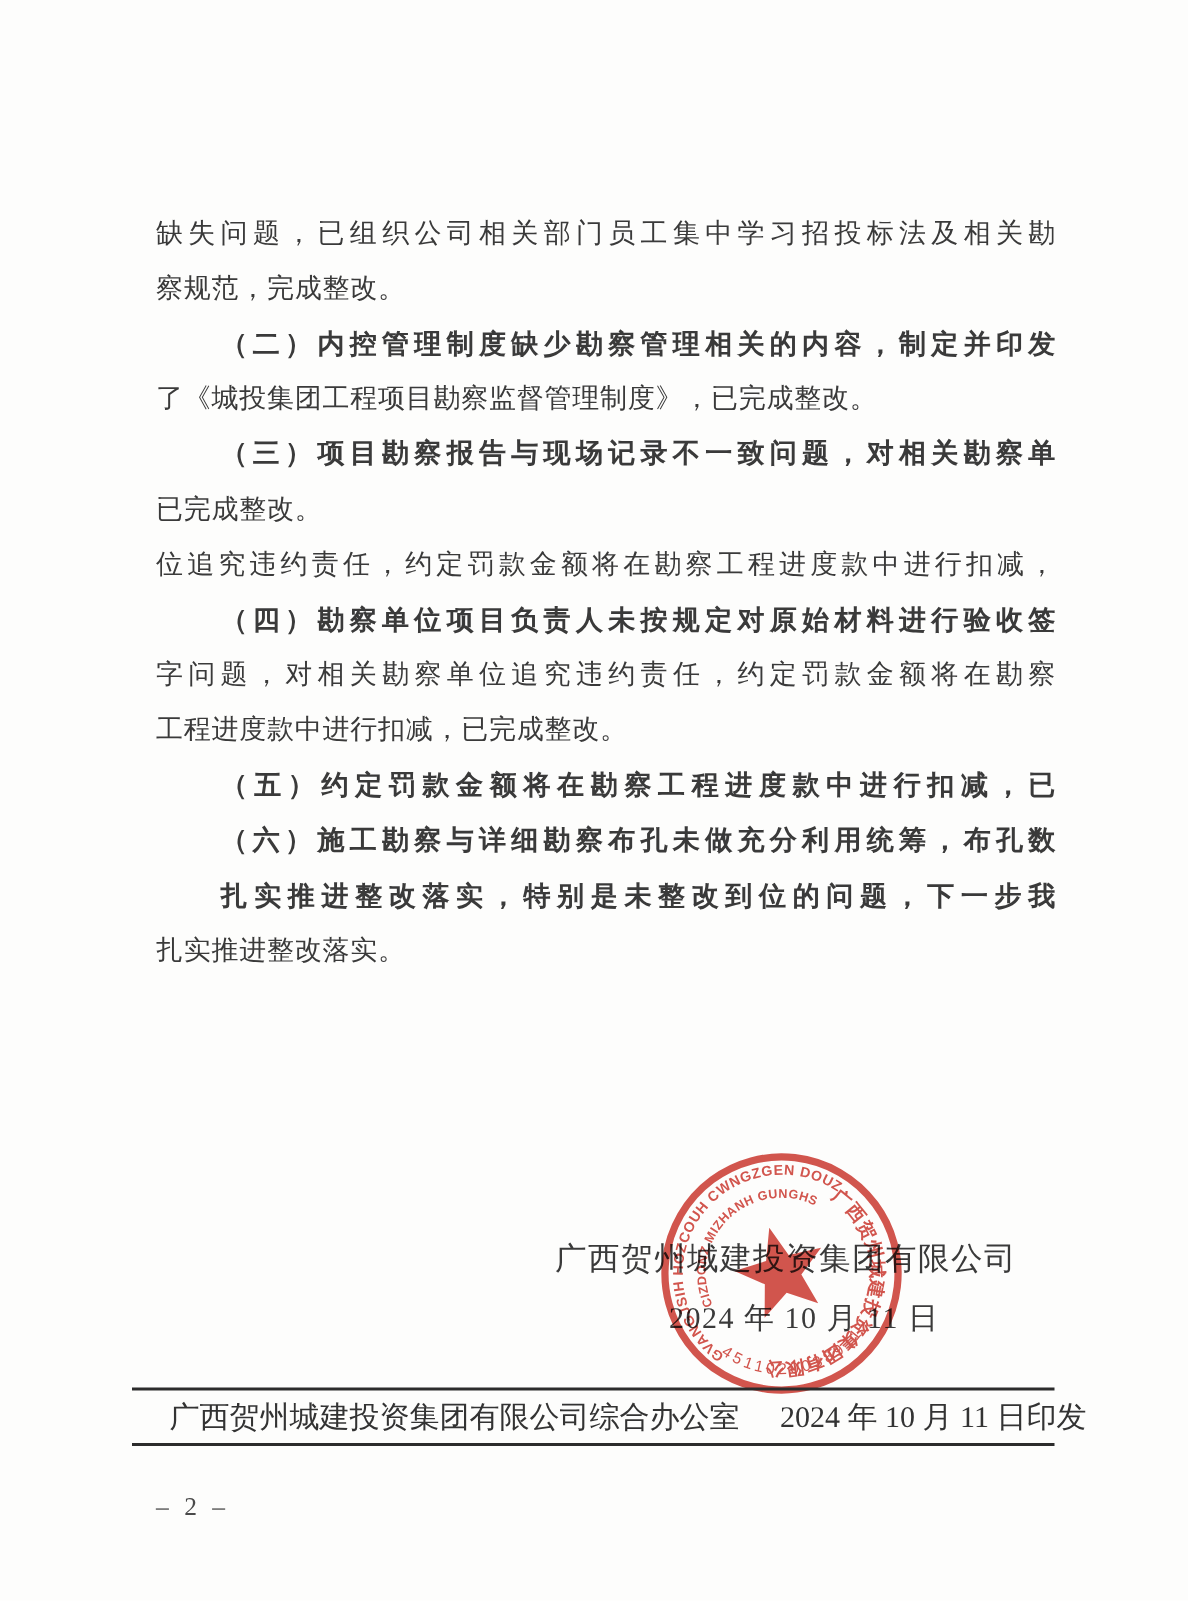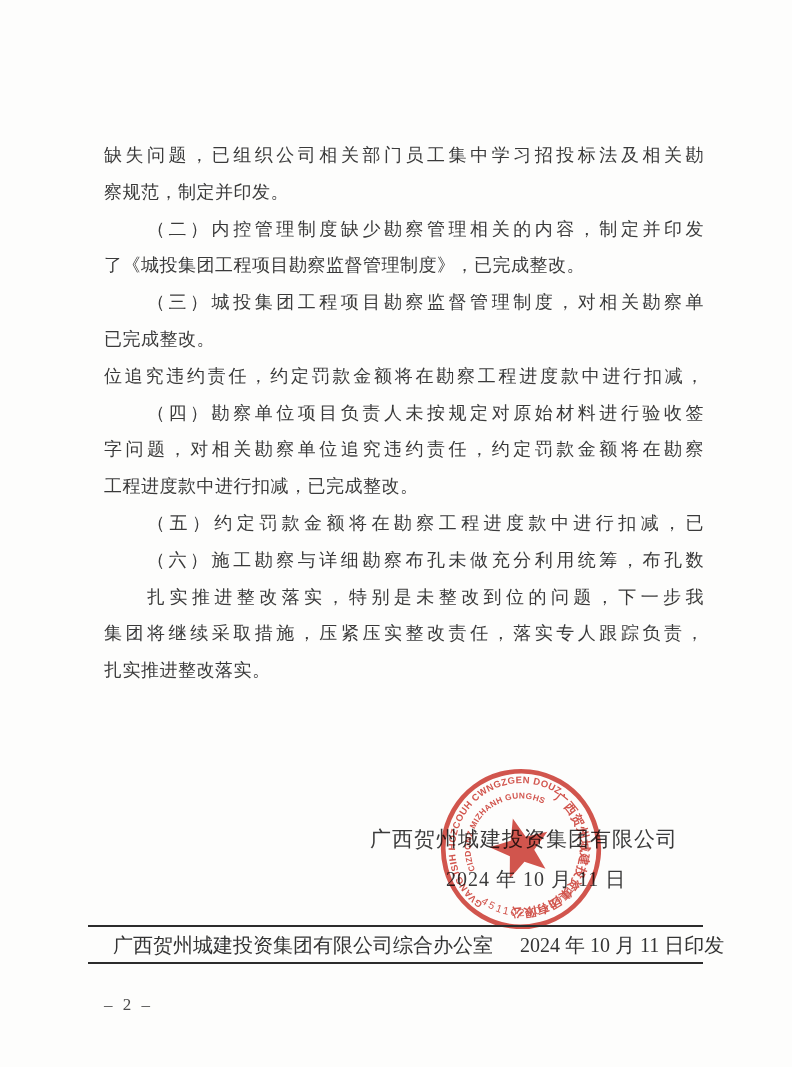--- a/index.html
+++ b/index.html
@@ -15,21 +15,21 @@
   .doc-body { position:absolute; left:104px; top:137px; width:600px; }
   .bodyline {
     height:36.8px; line-height:36.8px; font-size:18px;
     white-space:nowrap; letter-spacing:0.5px;
   }
   .bodyline.full {
     white-space:normal;
     text-align:justify; text-align-last:justify;
     text-justify:inter-character;
   }
-  .bodyline.indent { text-indent:43px; }
+  .bodyline.indent { text-indent:43px;font-weight:bold; }
 
   
   .sig-company {
     position:absolute; left:370px; top:824px;
     font-size:21px; letter-spacing:1px; line-height:30px;
   }
   .sig-date {
     position:absolute; left:446px; top:864px;
     font-size:20px; letter-spacing:1px; line-height:30px;
   }
@@ -63,33 +63,32 @@
     font-size:17px; letter-spacing:3px; color:#4a4a4a;
   }
 </style>
 </head>
 <body>
 
 <div class="page">
 
   <div class="doc-body">
       <div class="bodyline full">缺失问题，已组织公司相关部门员工集中学习招投标法及相关勘</div>
-      <div class="bodyline">察规范，制定并印发。</div>
+      <div class="bodyline">察规范，完成整改。</div>
       <div class="bodyline indent full">（二）内控管理制度缺少勘察管理相关的内容，制定并印发</div>
       <div class="bodyline">了《城投集团工程项目勘察监督管理制度》，已完成整改。</div>
-      <div class="bodyline indent full">（三）城投集团工程项目勘察监督管理制度，对相关勘察单</div>
+      <div class="bodyline indent full">（三）项目勘察报告与现场记录不一致问题，对相关勘察单</div>
       <div class="bodyline">已完成整改。</div>
       <div class="bodyline full">位追究违约责任，约定罚款金额将在勘察工程进度款中进行扣减，</div>
       <div class="bodyline indent full">（四）勘察单位项目负责人未按规定对原始材料进行验收签</div>
       <div class="bodyline full">字问题，对相关勘察单位追究违约责任，约定罚款金额将在勘察</div>
       <div class="bodyline">工程进度款中进行扣减，已完成整改。</div>
       <div class="bodyline indent full">（五）约定罚款金额将在勘察工程进度款中进行扣减，已</div>
       <div class="bodyline indent full">（六）施工勘察与详细勘察布孔未做充分利用统筹，布孔数</div>
       <div class="bodyline indent full">扎实推进整改落实，特别是未整改到位的问题，下一步我</div>
-      <div class="bodyline full">集团将继续采取措施，压紧压实整改责任，落实专人跟踪负责，</div>
       <div class="bodyline">扎实推进整改落实。</div>
     </div>
 
   <div class="sig-company">广西贺州城建投资集团有限公司</div>
   <div class="sig-date">2024 年 10 月 11 日</div>
 
   <svg class="seal" viewBox="0 0 200 200" xmlns="http://www.w3.org/2000/svg" style="color: rgb(208, 71, 63);">
     <g transform="rotate(-15 100 100)">
       <circle cx="100" cy="100" r="74" fill="none" stroke="currentColor" stroke-width="4.6"></circle>
       <polygon fill="currentColor" points="100,70 107.4,89.8 128.5,90.7 112,103.9 117.6,124.3 100,112.6 82.4,124.3 88,103.9 71.5,90.7 92.6,89.8"></polygon>

